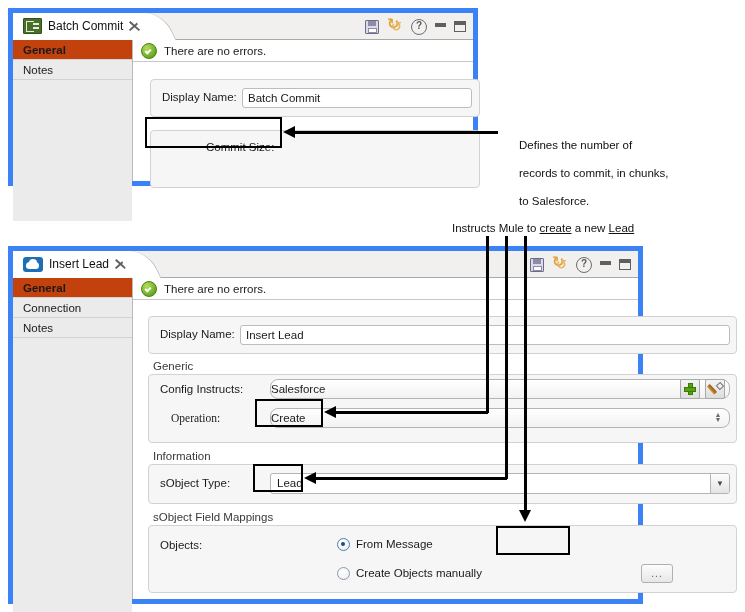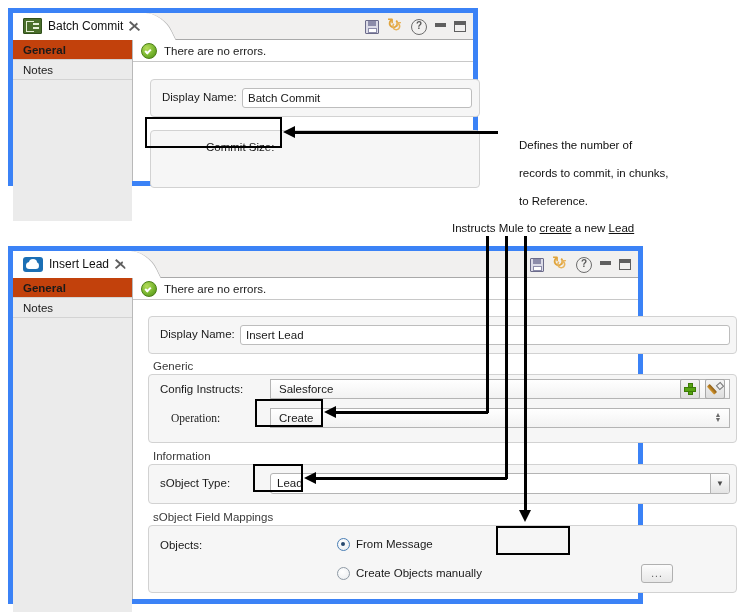--- a/index.html
+++ b/index.html
@@ -124,22 +124,22 @@
   }
   .glabel{position:absolute;font-size:11.5px;color:#3a3a3a;}
   .flabel{position:absolute;font-size:11.5px;color:#1a1a1a;}
   .tfield{
     position:absolute;box-sizing:border-box;background:#ffffff;
     border:1px solid #bdbdbd;border-radius:3px;
     font-size:11.5px;color:#1a1a1a;line-height:19px;padding-left:5px;white-space:nowrap;overflow:hidden;
   }
   .combo{
     position:absolute;box-sizing:border-box;background:linear-gradient(#ffffff,#f2f2f2);
-    border:1px solid #b4b4b4;border-radius:0;
-    font-size:11.5px;color:#1a1a1a;line-height:18px;padding-left:8px;white-space:nowrap;overflow:hidden;
+    border:1px solid #b4b4b4;border-radius:8px;
+    font-size:11.5px;color:#1a1a1a;line-height:18px;white-space:nowrap;overflow:hidden;
   }
   .spin{
     position:absolute;right:7px;top:50%;transform:translateY(-50%);
     width:8px;height:12px;color:#6b6b6b;font-size:7px;line-height:5px;text-align:center;
   }
   .spin b{display:block;font-weight:normal;}
   .combo2{
     position:absolute;box-sizing:border-box;background:#ffffff;
     border:1px solid #b4b4b4;border-radius:3px;
     font-size:11.5px;color:#1a1a1a;line-height:19px;padding-left:6px;white-space:nowrap;overflow:hidden;
@@ -256,21 +256,21 @@
 </div>
 
 <div class="hl" style="left:145px;top:117px;width:137px;height:31px;"></div>
 
 <div class="lead-h" style="left:293px;top:131px;width:205px;"></div>
 <div class="arrow-l" style="left:283px;top:126px;"></div>
 
 <div class="ann" style="left:519px;top:124px;width:215px;">
   <span>Defines the number of</span><br>
   <span>records to commit, in chunks,</span><br>
-  <span>to Reference.</span>
+  <span>to Salesforce.</span>
 </div>
 
 <div class="ann" style="left:452px;top:207px;width:290px;">
   <span>Instructs Mule to </span><u>create</u><span> a new </span><u>Lead</u><br>
   <span>using the </span><u>payload</u><span> of the record.</span>
 </div>
 
 <div class="win" style="left:8px;top:246px;width:635px;height:358px;">
 
   <div class="win-titlebar">
@@ -291,20 +291,23 @@
       <span class="t-min"></span>
       <span class="t-max"></span>
     </div>
   </div>
 
   <div class="navlist" style="left:0;top:27px;width:120px;bottom:0;">
     <div class="nav-item sel">
       <span>General</span>
     </div>
     <div class="nav-item">
+      <span>Connection</span>
+    </div>
+    <div class="nav-item">
       <span>Notes</span>
     </div>
     <div class="nav-blank" style="height:100%;"></div>
   </div>
 
   <div class="msgbar" style="left:120px;top:27px;right:0;height:22px;">
     <span class="ok-icon"></span>
     <span>There are no errors.</span>
   </div>
 

